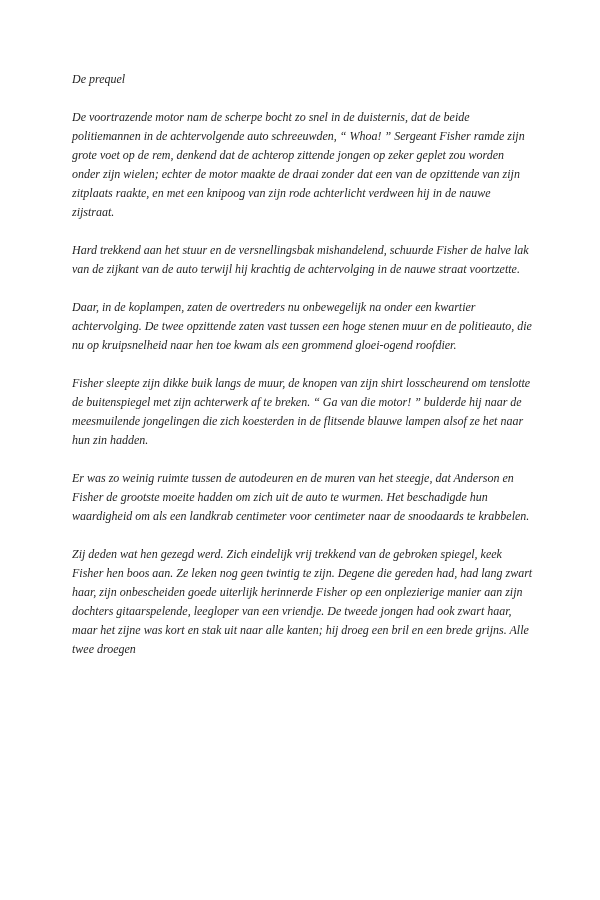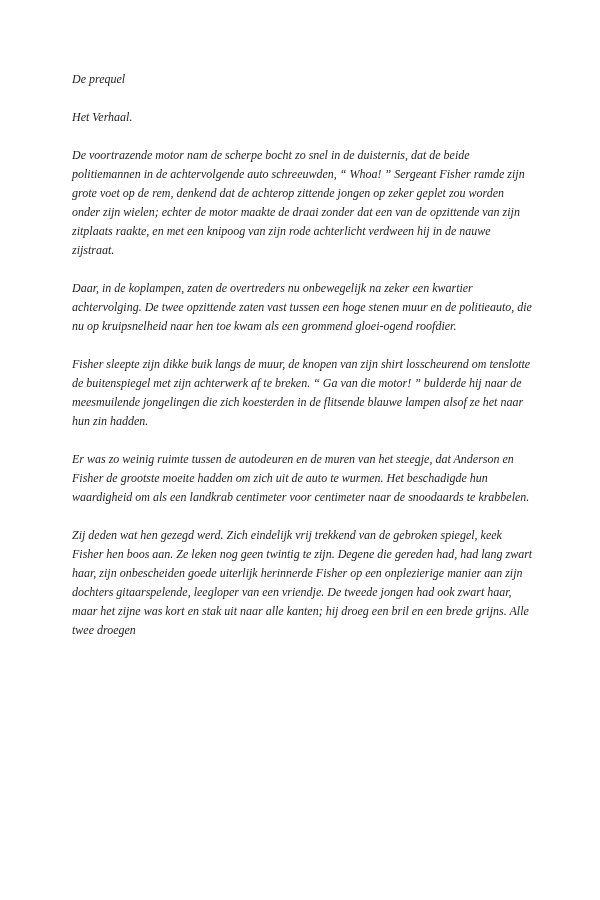--- a/index.html
+++ b/index.html
@@ -33,20 +33,20 @@
   .heading, .subheading {
     font-weight: normal;
   }
 </style>
 </head>
 <body>
 
 <div class="page">
   <div class="doc-text">
     <p class="heading">De prequel</p>
-    <p class="subheading">Het Verhaal.</p>
     <p>De voortrazende motor nam de scherpe bocht zo snel in de duisternis, dat de beide politiemannen in de achtervolgende auto schreeuwden, “ Whoa! ” Sergeant Fisher ramde zijn grote voet op de rem, denkend dat de achterop zittende jongen op zeker geplet zou worden onder zijn wielen; echter de motor maakte de draai zonder dat een van de opzittende van zijn zitplaats raakte, en met een knipoog van zijn rode achterlicht verdween hij in de nauwe zijstraat.</p>
-    <p>Daar, in de koplampen, zaten de overtreders nu onbewegelijk na zeker een kwartier achtervolging. De twee opzittende zaten vast tussen een hoge stenen muur en de politieauto, die nu op kruipsnelheid naar hen toe kwam als een grommend gloei-ogend roofdier.</p>
+    <p>Hard trekkend aan het stuur en de versnellingsbak mishandelend, schuurde Fisher de halve lak van de zijkant van de auto terwijl hij krachtig de achtervolging in de nauwe straat voortzette.</p>
+    <p>Daar, in de koplampen, zaten de overtreders nu onbewegelijk na onder een kwartier achtervolging. De twee opzittende zaten vast tussen een hoge stenen muur en de politieauto, die nu op kruipsnelheid naar hen toe kwam als een grommend gloei-ogend roofdier.</p>
     <p>Fisher sleepte zijn dikke buik langs de muur, de knopen van zijn shirt losscheurend om tenslotte de buitenspiegel met zijn achterwerk af te breken. “ Ga van die motor! ” bulderde hij naar de meesmuilende jongelingen die zich koesterden in de flitsende blauwe lampen alsof ze het naar hun zin hadden.</p>
     <p>Er was zo weinig ruimte tussen de autodeuren en de muren van het steegje, dat Anderson en Fisher de grootste moeite hadden om zich uit de auto te wurmen. Het beschadigde hun waardigheid om als een landkrab centimeter voor centimeter naar de snoodaards te krabbelen.</p>
     <p>Zij deden wat hen gezegd werd. Zich eindelijk vrij trekkend van de gebroken spiegel, keek Fisher hen boos aan. Ze leken nog geen twintig te zijn. Degene die gereden had, had lang zwart haar, zijn onbescheiden goede uiterlijk herinnerde Fisher op een onplezierige manier aan zijn dochters gitaarspelende, leegloper van een vriendje. De tweede jongen had ook zwart haar, maar het zijne was kort en stak uit naar alle kanten; hij droeg een bril en een brede grijns. Alle twee droegen</p>
   </div>
 </div>
 
 </body></html>

